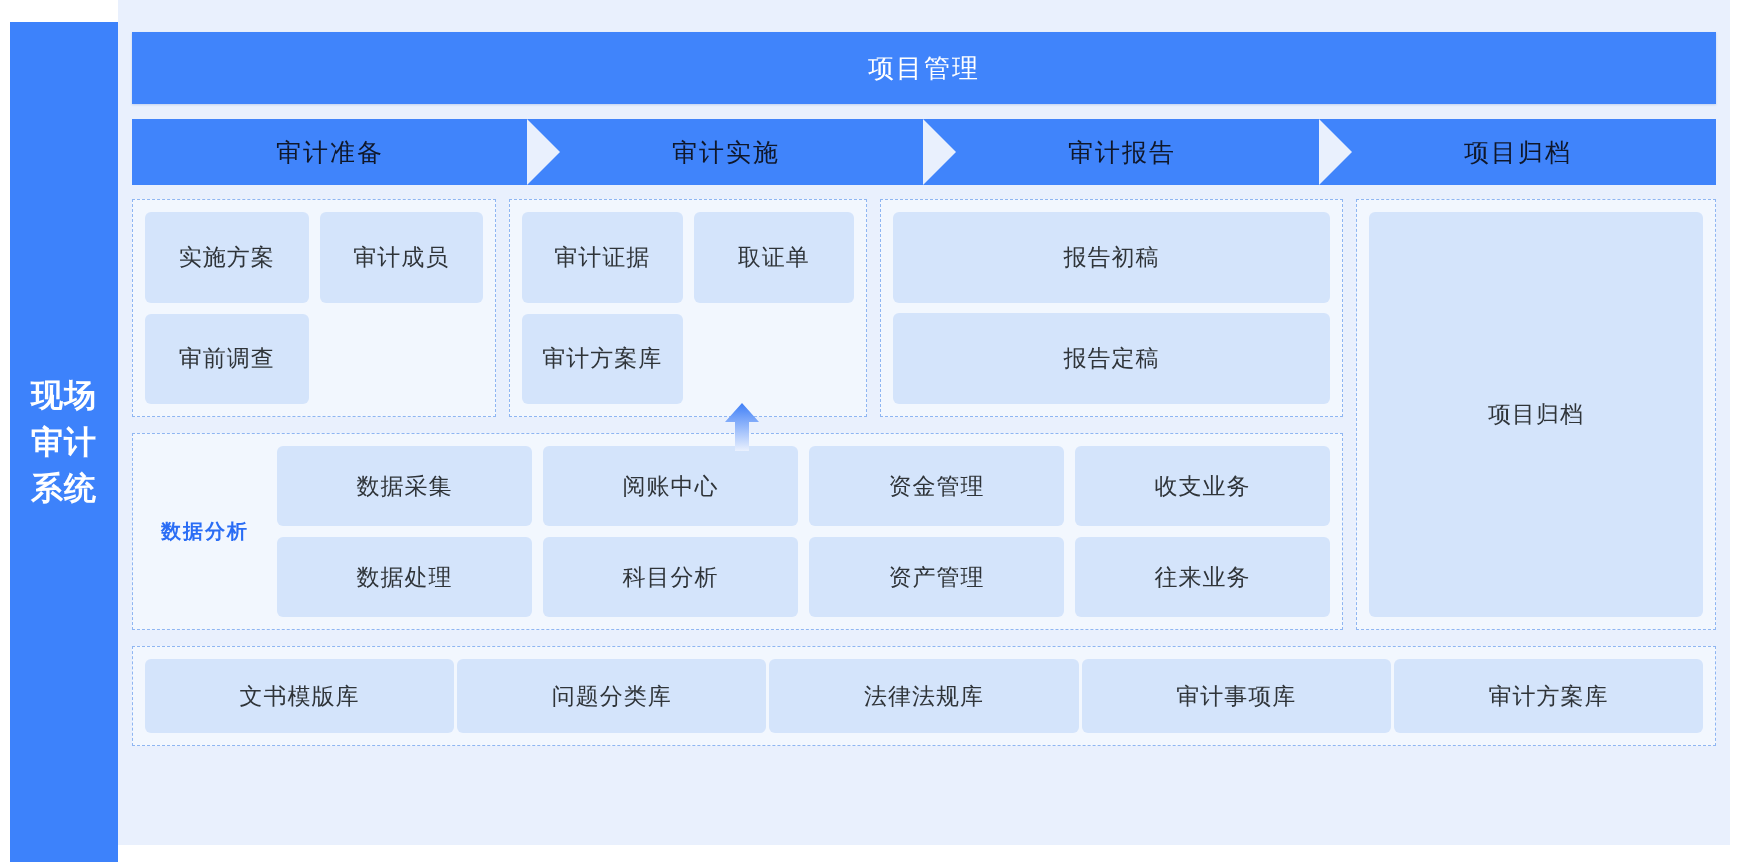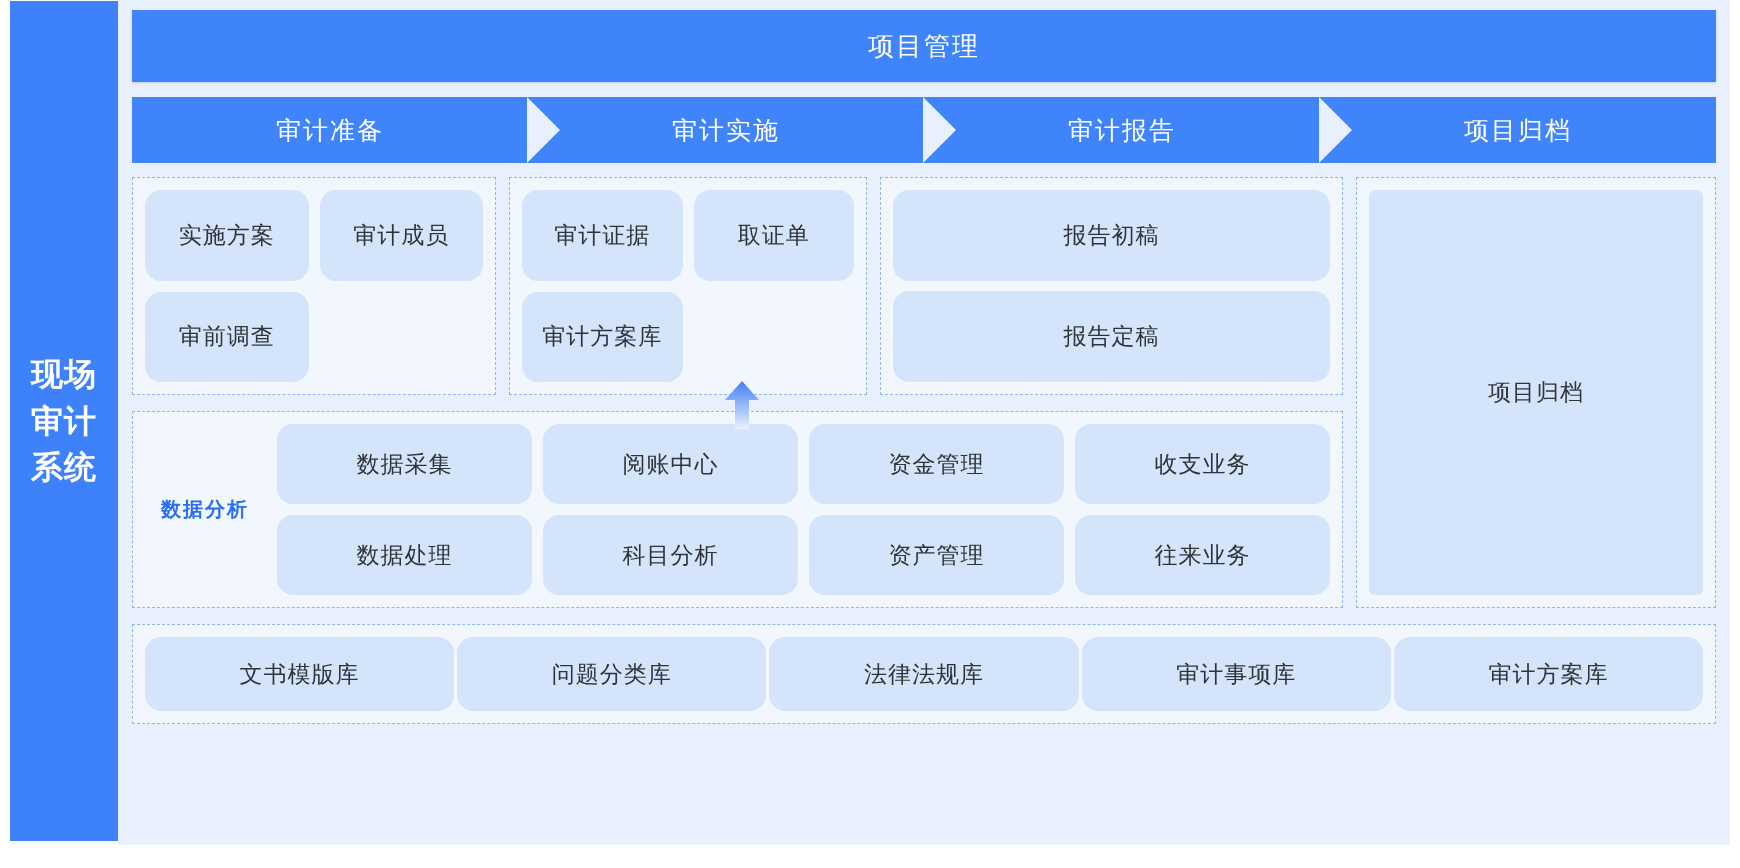--- a/index.html
+++ b/index.html
@@ -6,38 +6,38 @@
   html, body {
     width: 1740px; height: 868px;
     background: #ffffff;
     font-family: "Liberation Sans", "DejaVu Sans", sans-serif;
     overflow: hidden;
   }
   #root { position: relative; width: 1740px; height: 868px; }
 
   
   .brand-rail{
-    position:absolute; left:10px; top:1px;
+    position:absolute; left:10px; top:22px;
     width:108px; height:840px;
     background:#3d82fb;
     display:flex; align-items:center; justify-content:center;
     z-index:5;
   }
   .brand-text{
     color:#ffffff; font-weight:bold; font-size:32px; line-height:1.45;
     text-align:center; letter-spacing:1px;
   }
   .brand-text span{ display:block; }
 
   
   .panel{
     position:absolute; left:118px; top:0px;
     width:1612px; height:845px;
     background:#e9f0fd;
-    padding:10px 14px 14px 14px;
+    padding:32px 14px 14px 14px;
   }
 
   
   .title-bar{
     height:72px; width:100%;
     background:#4084fb;
     display:flex; align-items:center; justify-content:center;
     color:#ffffff; font-size:26px; letter-spacing:2px;
     box-shadow:0 1px 2px rgba(80,120,190,.25);
   }
@@ -46,21 +46,21 @@
   .stage-bar{
     margin-top:15px;
     height:66px; width:100%;
     display:flex;
     position:relative;
   }
   .stage{
     flex:1 1 0; position:relative;
     background:#4084fb;
     display:flex; align-items:center; justify-content:center;
-    color:#ffffff; font-size:25px; letter-spacing:2px;
+    color:#0f172a; font-size:25px; letter-spacing:2px;
   }
   .stage .chev{
     position:absolute; right:-35px; top:0;
     width:36px; height:66px; z-index:3;
     pointer-events:none;
   }
   .stage-archive{ background:#4084fb; }
 
   
   .content-row{
@@ -97,21 +97,21 @@
   .grid1x2{
     height:100%;
     display:grid;
     grid-template-columns:1fr;
     grid-template-rows:1fr 1fr;
     gap:10px;
   }
 
   .tile{
     background:#d4e4fb;
-    border-radius:16px;
+    border-radius:6px;
     display:flex; align-items:center; justify-content:center;
     color:#2f3439; font-size:23px; letter-spacing:1px;
     text-align:center;
   }
 
   
   .analysis-box{
     flex:1 1 auto;
     border:1.6px dashed #8fb6f2;
     background:#f2f7fe;

